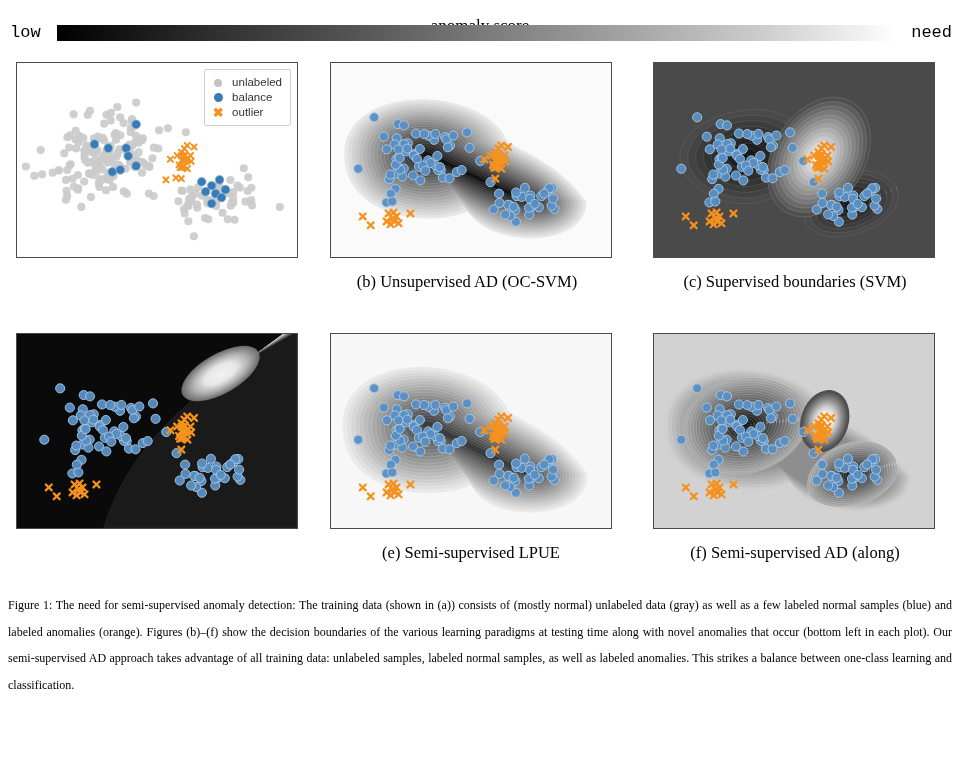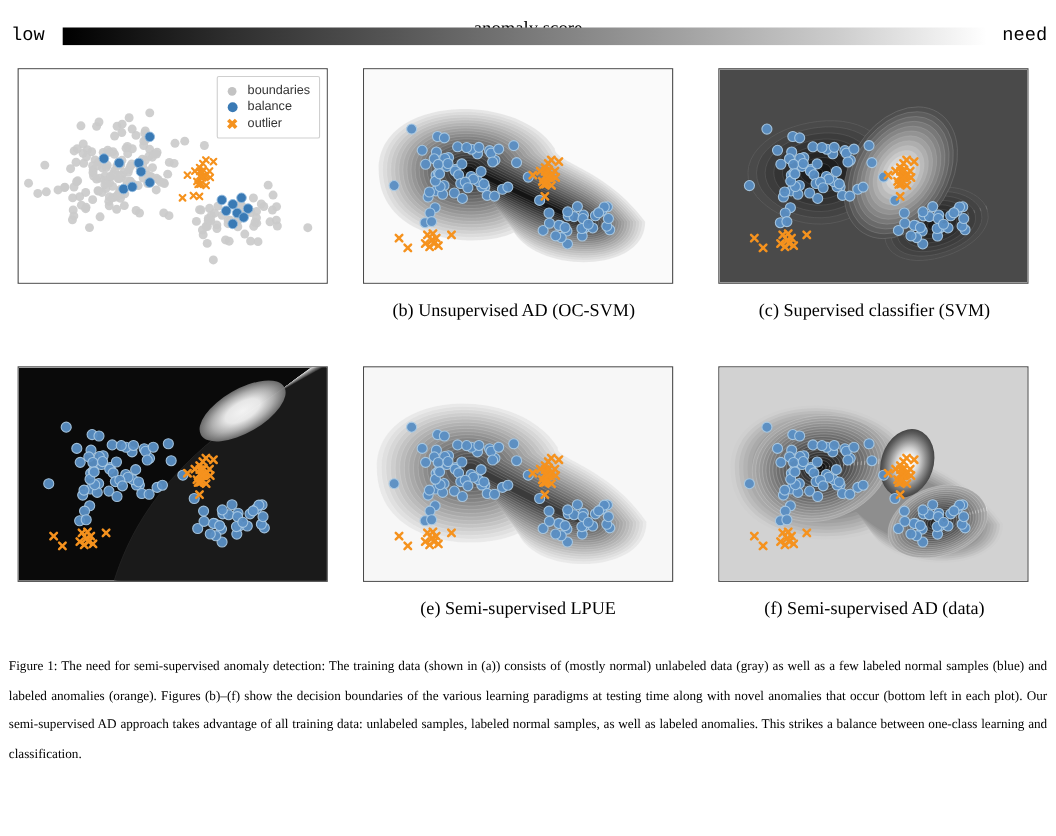--- a/index.html
+++ b/index.html
@@ -407,21 +407,21 @@
             <line x1="157.4" y1="113.4" x2="162.6" y2="118.6" stroke="#f5921e" stroke-width="2" stroke-linecap="round"></line>
             <line x1="157.4" y1="118.6" x2="162.6" y2="113.4" stroke="#f5921e" stroke-width="2" stroke-linecap="round"></line>
           </g>
       </svg>
     </div>
     <div class="legend">
       <div class="legend-row">
         <span class="legend-mark">
             <span class="dot-gray"></span>
           </span>
-        <span class="legend-txt">boundaries</span>
+        <span class="legend-txt">unlabeled</span>
       </div>
       <div class="legend-row">
         <span class="legend-mark">
             <span class="dot-blue"></span>
           </span>
         <span class="legend-txt">balance</span>
       </div>
       <div class="legend-row">
         <span class="legend-mark">
             <span class="x-orange">✖</span>
@@ -820,21 +820,21 @@
             <line x1="77.0" y1="149.0" x2="83.0" y2="155.0" stroke="#f5921e" stroke-width="2.3" stroke-linecap="round"></line>
             <line x1="77.0" y1="155.0" x2="83.0" y2="149.0" stroke="#f5921e" stroke-width="2.3" stroke-linecap="round"></line>
             <line x1="53.0" y1="157.0" x2="59.0" y2="163.0" stroke="#f5921e" stroke-width="2.3" stroke-linecap="round"></line>
             <line x1="53.0" y1="163.0" x2="59.0" y2="157.0" stroke="#f5921e" stroke-width="2.3" stroke-linecap="round"></line>
             <line x1="60.0" y1="148.0" x2="66.0" y2="154.0" stroke="#f5921e" stroke-width="2.3" stroke-linecap="round"></line>
             <line x1="60.0" y1="154.0" x2="66.0" y2="148.0" stroke="#f5921e" stroke-width="2.3" stroke-linecap="round"></line>
           </g>
         </svg>
     </div>
   </div>
-  <div class="cap" id="cap-c">(c) Supervised classifier (SVM)</div>
+  <div class="cap" id="cap-c">(c) Supervised boundaries (SVM)</div>
 
   <div class="panel" id="panel-d">
     <div class="plotarea">
       <svg viewBox="0 0 282 196" preserveAspectRatio="none">
         <rect x="0" y="0" width="282" height="196" fill="#0a0a0a"></rect>
         <g id="d-contours">
             <path d="M282,-10 L282,-10 C210,40 150,96 120,196 L282,196 Z" fill="#f2f2f2" stroke="#cfcfcf" stroke-width="0.3" stroke-opacity="0.25"></path>
             <path d="M282,-9.688 L282,-9.688 C208.284,40.78 148.44,96.936 118.6896,196 L282,196 Z" fill="#e9e9e9" stroke="#cfcfcf" stroke-width="0.3" stroke-opacity="0.25"></path>
             <path d="M282,-9.376 L282,-9.376 C206.568,41.56 146.88,97.872 117.3792,196 L282,196 Z" fill="#e1e1e1" stroke="#cfcfcf" stroke-width="0.3" stroke-opacity="0.25"></path>
             <path d="M282,-9.064 L282,-9.064 C204.852,42.34 145.32,98.80799999999999 116.0688,196 L282,196 Z" fill="#d8d8d8" stroke="#cfcfcf" stroke-width="0.3" stroke-opacity="0.25"></path>
@@ -1429,17 +1429,17 @@
             <line x1="77.0" y1="149.0" x2="83.0" y2="155.0" stroke="#f5921e" stroke-width="2.3" stroke-linecap="round"></line>
             <line x1="77.0" y1="155.0" x2="83.0" y2="149.0" stroke="#f5921e" stroke-width="2.3" stroke-linecap="round"></line>
             <line x1="53.0" y1="157.0" x2="59.0" y2="163.0" stroke="#f5921e" stroke-width="2.3" stroke-linecap="round"></line>
             <line x1="53.0" y1="163.0" x2="59.0" y2="157.0" stroke="#f5921e" stroke-width="2.3" stroke-linecap="round"></line>
             <line x1="60.0" y1="148.0" x2="66.0" y2="154.0" stroke="#f5921e" stroke-width="2.3" stroke-linecap="round"></line>
             <line x1="60.0" y1="154.0" x2="66.0" y2="148.0" stroke="#f5921e" stroke-width="2.3" stroke-linecap="round"></line>
           </g>
         </svg>
     </div>
   </div>
-  <div class="cap" id="cap-f">(f) Semi-supervised AD (data)</div>
+  <div class="cap" id="cap-f">(f) Semi-supervised AD (along)</div>
 
   <div class="figcaption">Figure 1: The need for semi-supervised anomaly detection: The training data (shown in (a)) consists of (mostly normal) unlabeled data (gray) as well as a few labeled normal samples (blue) and labeled anomalies (orange). Figures (b)–(f) show the decision boundaries of the various learning paradigms at testing time along with novel anomalies that occur (bottom left in each plot). Our semi-supervised AD approach takes advantage of all training data: unlabeled samples, labeled normal samples, as well as labeled anomalies. This strikes a balance between one-class learning and classification.</div>
 
 </div>
 
 </body></html>

